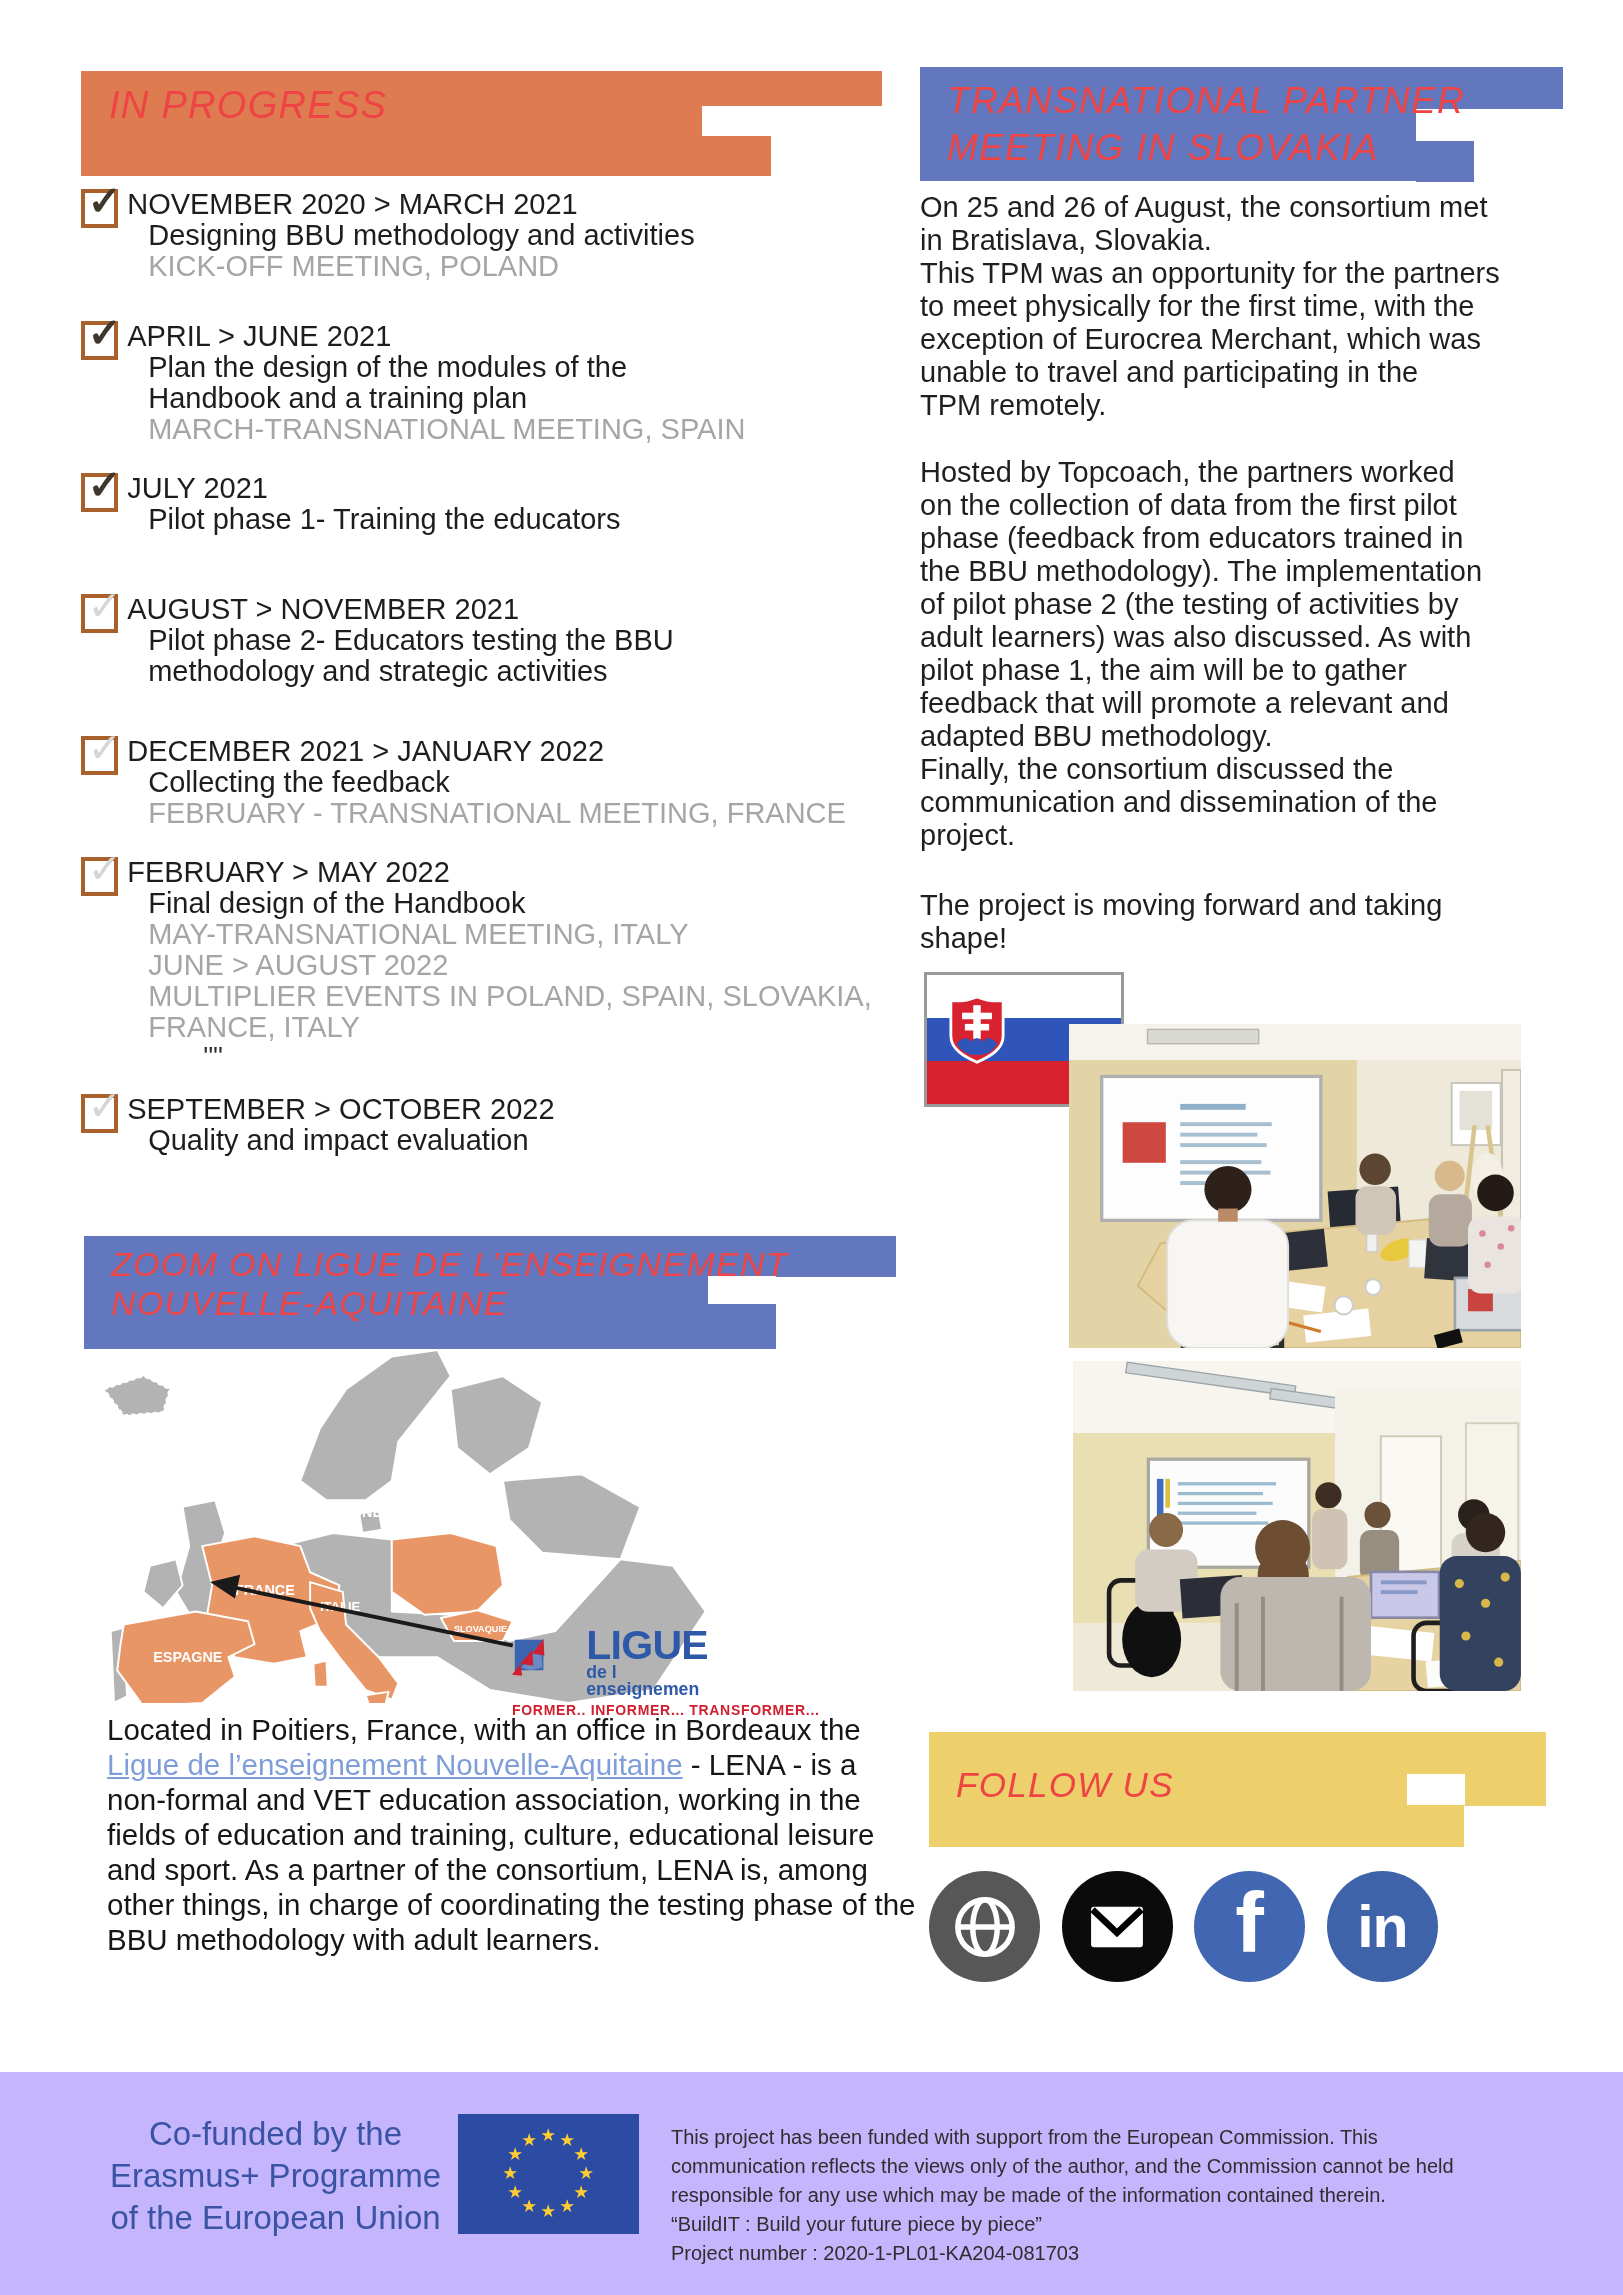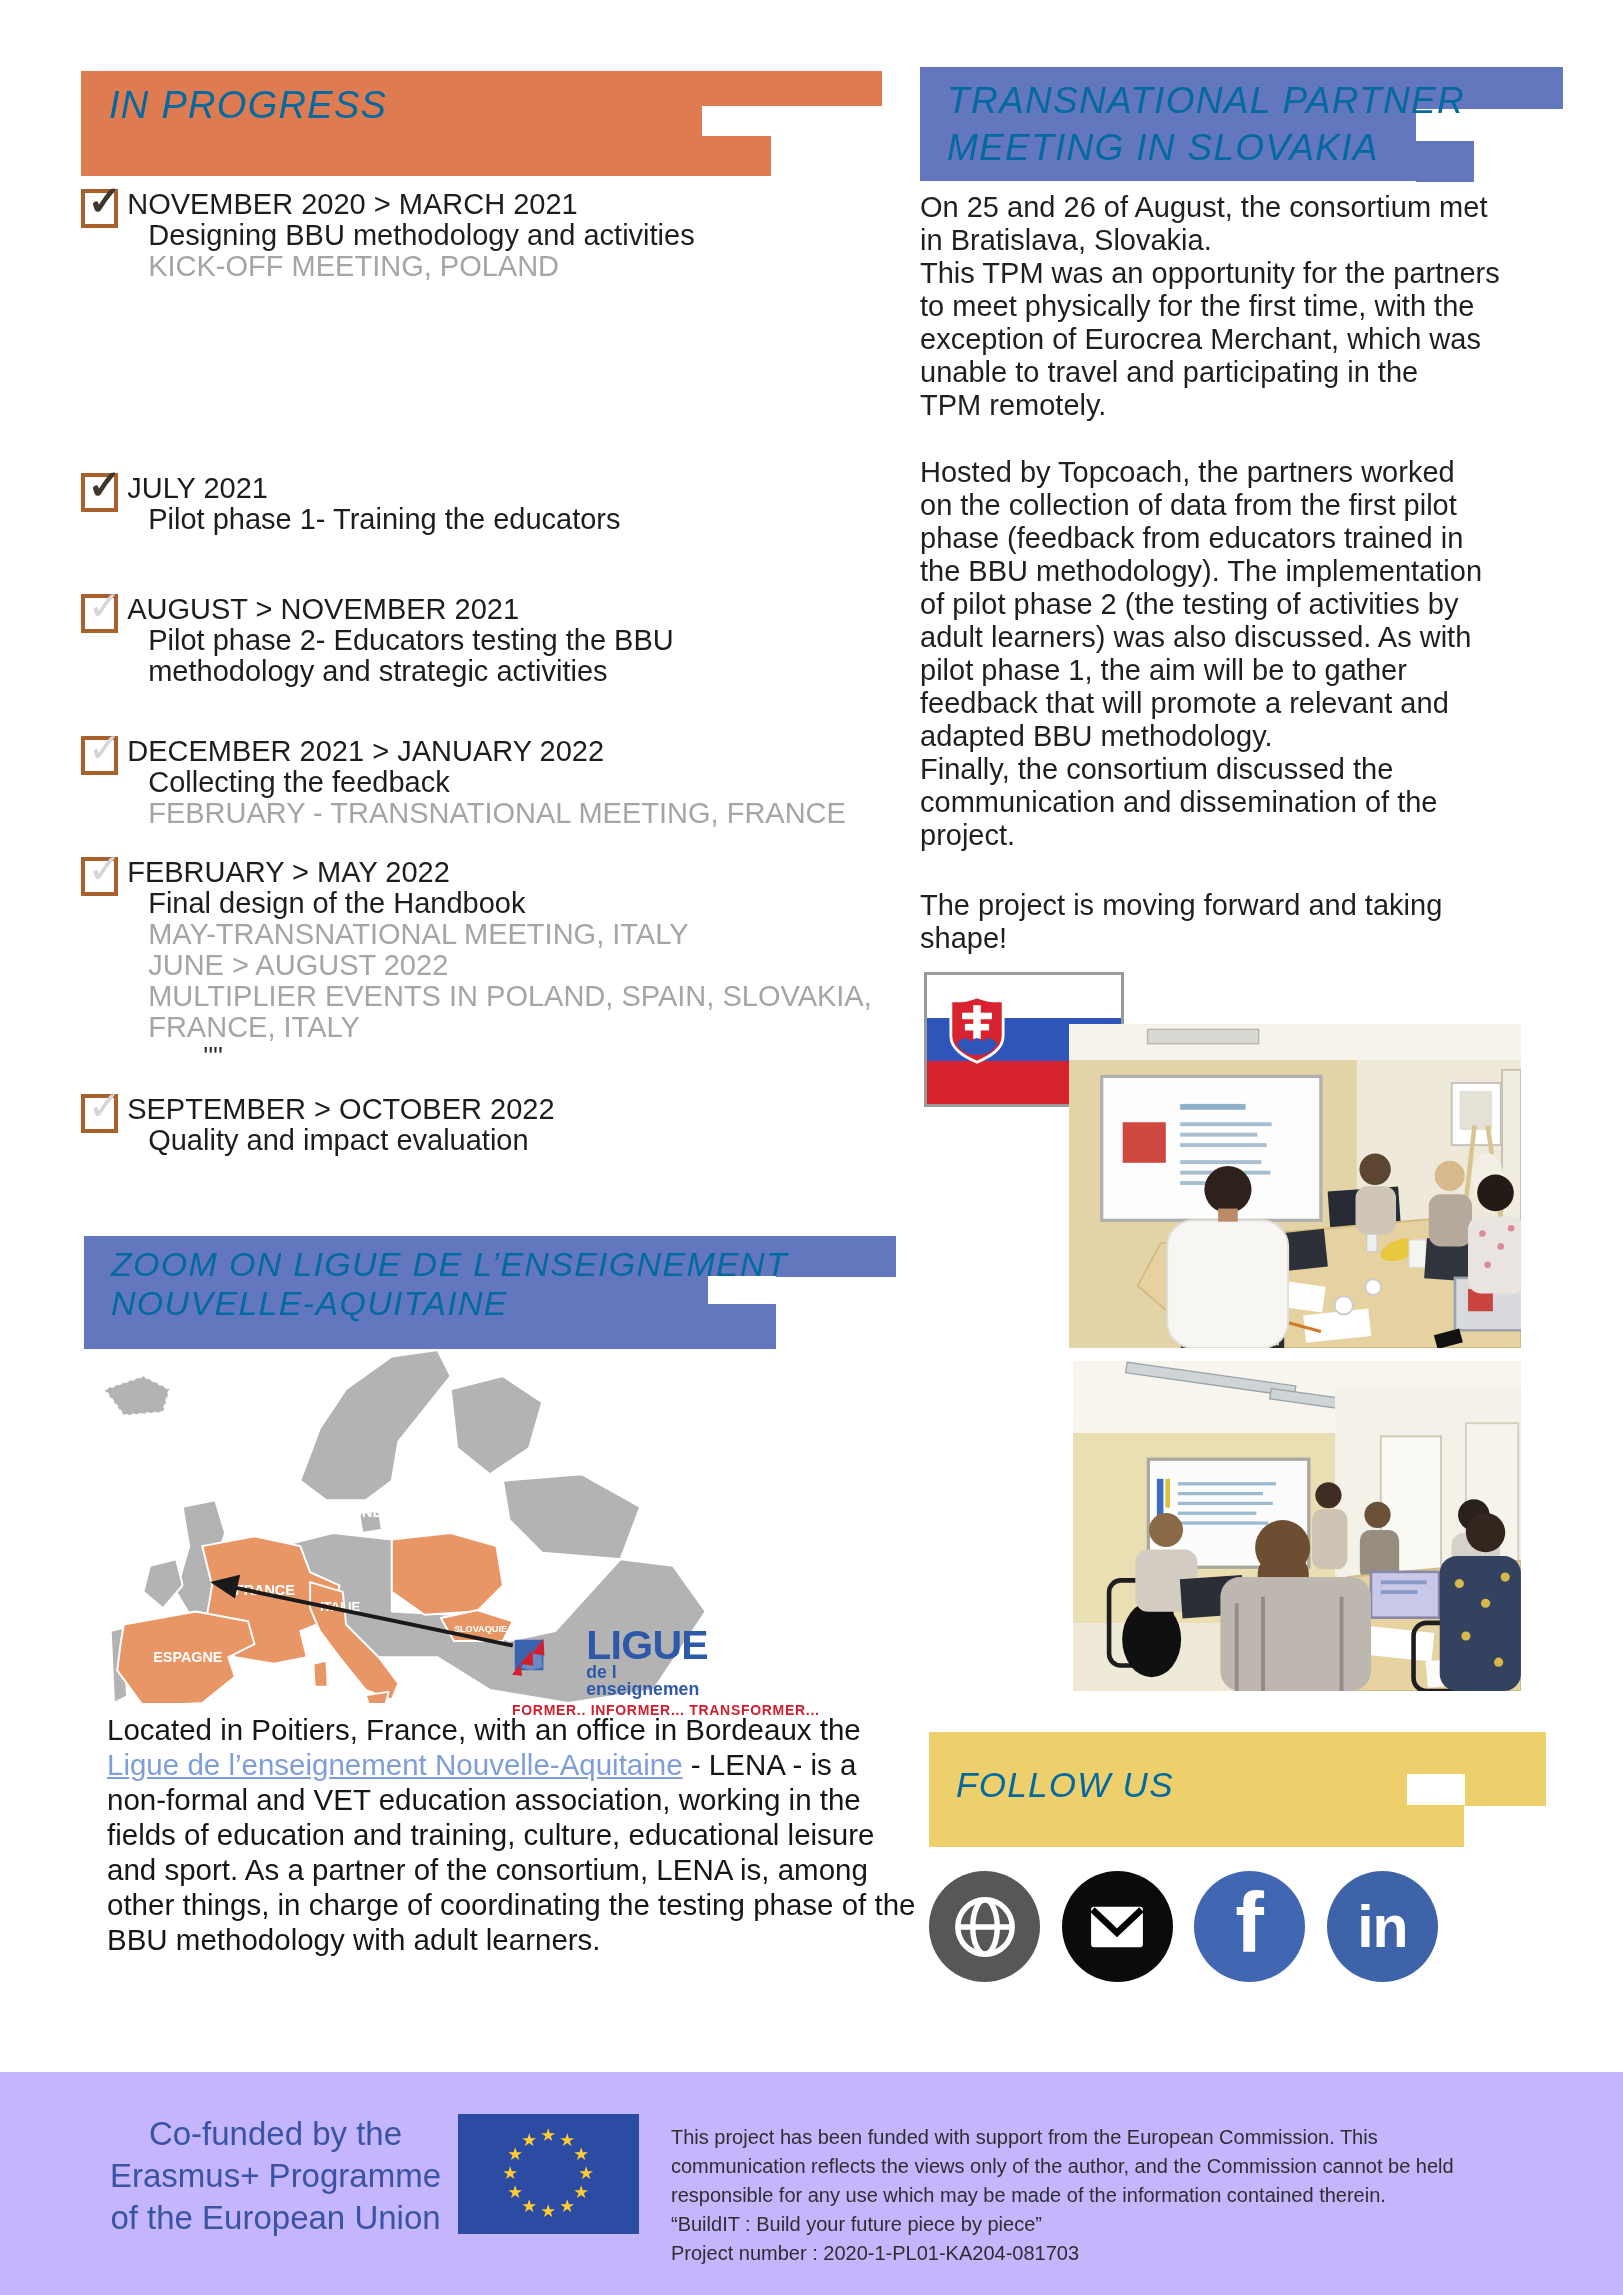--- a/index.html
+++ b/index.html
@@ -2,21 +2,21 @@
 <html style="font-size:10.5px"><head>
 <meta charset="utf-8">
 <style>
   html,body{margin:0;padding:0;background:#ffffff;}
   .page{position:relative;width:1624px;height:2295px;background:#ffffff;overflow:hidden;
         font-family:"Liberation Sans",sans-serif;color:#1d1d1d;}
   .abs{position:absolute;}
 
   
   .banner-piece{position:absolute;}
-  .banner-title{position:absolute;font-style:italic;color:#0369a1;letter-spacing:1.3px;white-space:pre-line;}
+  .banner-title{position:absolute;font-style:italic;color:#ef4444;letter-spacing:1.3px;white-space:pre-line;}
 
   #orange-main{left:81px;top:71px;width:690px;height:105px;}
   #orange-strip{left:771px;top:71px;width:111px;height:35px;}
   #orange-notch{left:702px;top:106px;width:69px;height:29.5px;background:#ffffff;}
   #in-progress-title{left:109px;top:84px;font-size:38px;}
 
   #tpm-main{left:920px;top:67px;width:496px;height:114px;}
   #tpm-strip{left:1416px;top:67px;width:147px;height:42px;}
   #tpm-block{left:1416px;top:141px;width:58px;height:41px;}
   #tpm-title{left:947px;top:77px;font-size:37px;line-height:47px;}
@@ -98,20 +98,29 @@
   <div class="banner-piece" id="orange-strip" style="background:#DE7B50;"></div>
   <div class="banner-piece" id="orange-notch"></div>
   <div class="banner-title" id="in-progress-title">IN PROGRESS</div>
 
   <div class="t-item checked" style="top:189px;">
     <span class="t-check"></span>
     <div class="t-text">
       <div class="t-title">NOVEMBER 2020 &gt; MARCH 2021</div>
       <div class="t-desc">Designing BBU methodology and activities</div>
       <div class="t-meta">KICK-OFF MEETING, POLAND</div>
+    </div>
+  </div>
+  <div class="t-item checked" style="top:321px;">
+    <span class="t-check"></span>
+    <div class="t-text">
+      <div class="t-title">APRIL &gt; JUNE 2021</div>
+      <div class="t-desc">Plan the design of the modules of the
+Handbook and a training plan</div>
+      <div class="t-meta">MARCH-TRANSNATIONAL MEETING, SPAIN</div>
     </div>
   </div>
   <div class="t-item checked" style="top:473px;">
     <span class="t-check"></span>
     <div class="t-text">
       <div class="t-title">JULY 2021</div>
       <div class="t-desc">Pilot phase 1- Training the educators</div>
     </div>
   </div>
   <div class="t-item unchecked" style="top:594px;justify-content:flex-end;">

